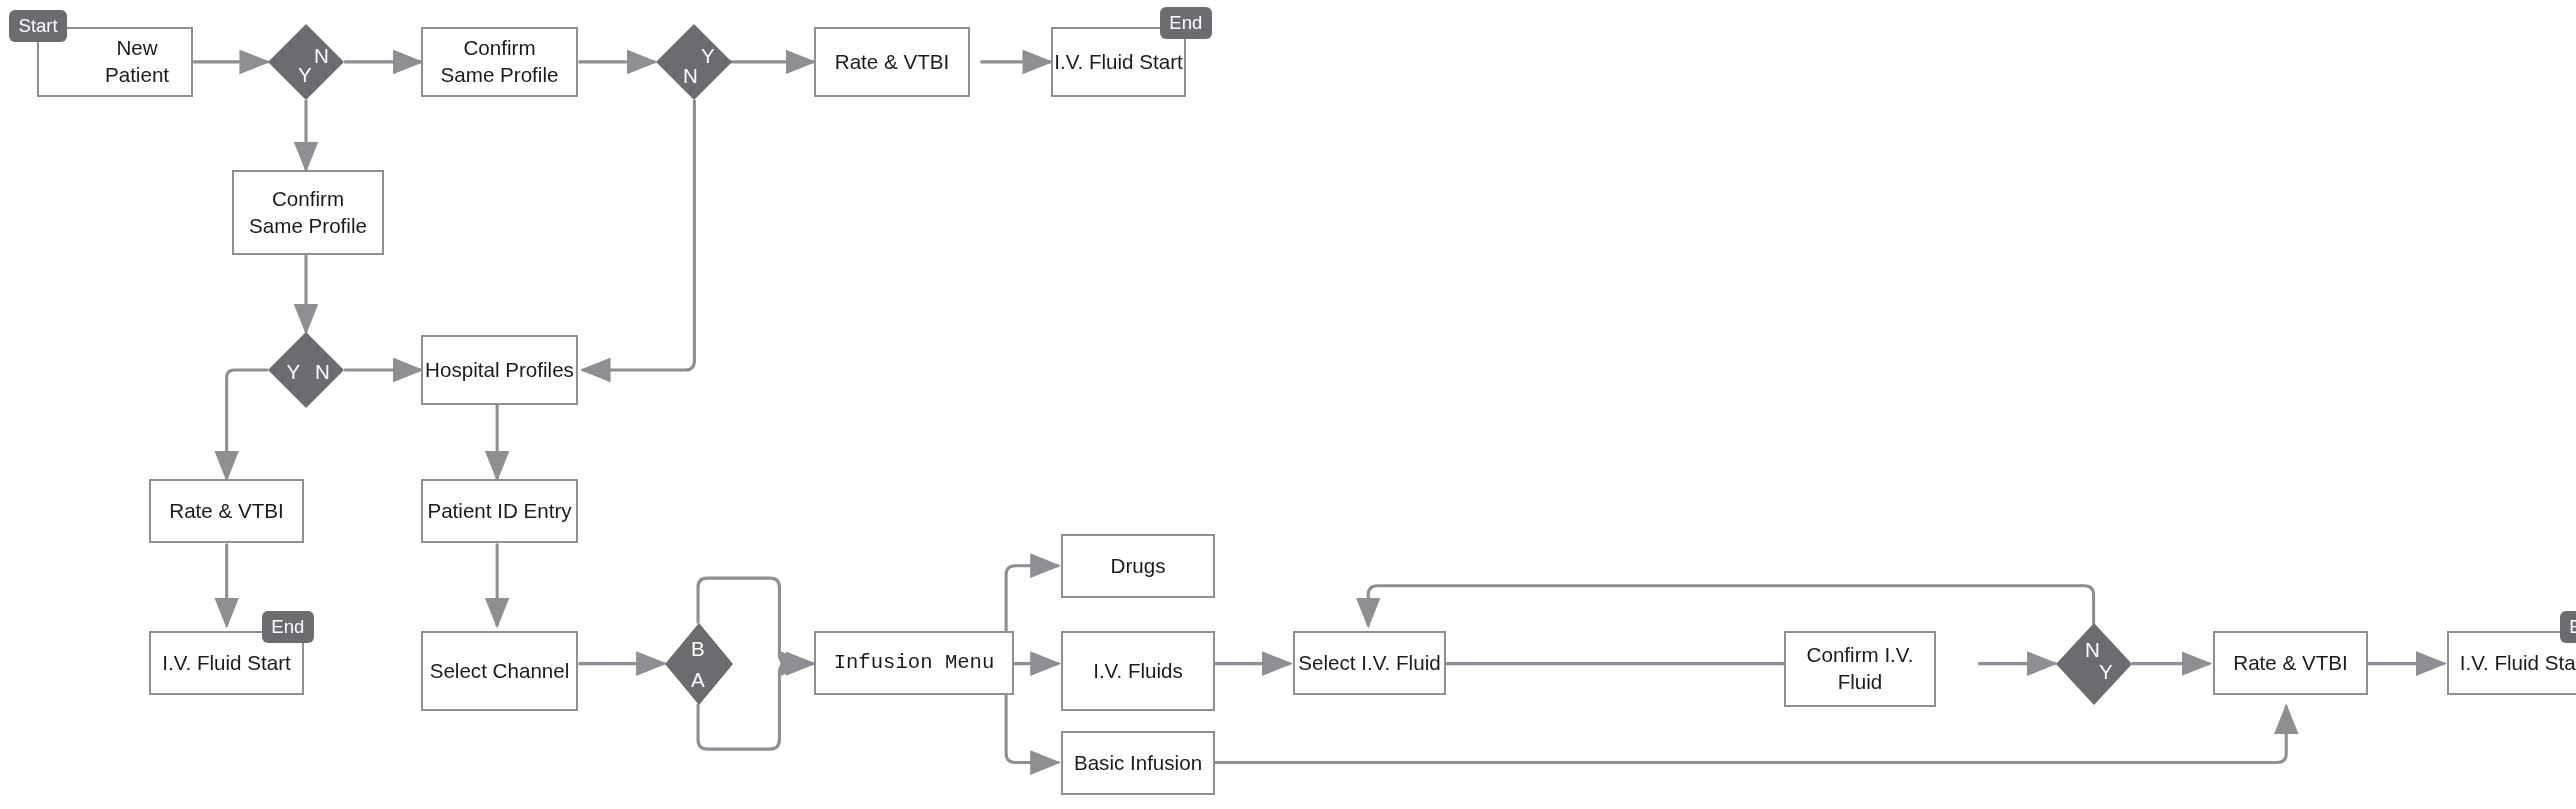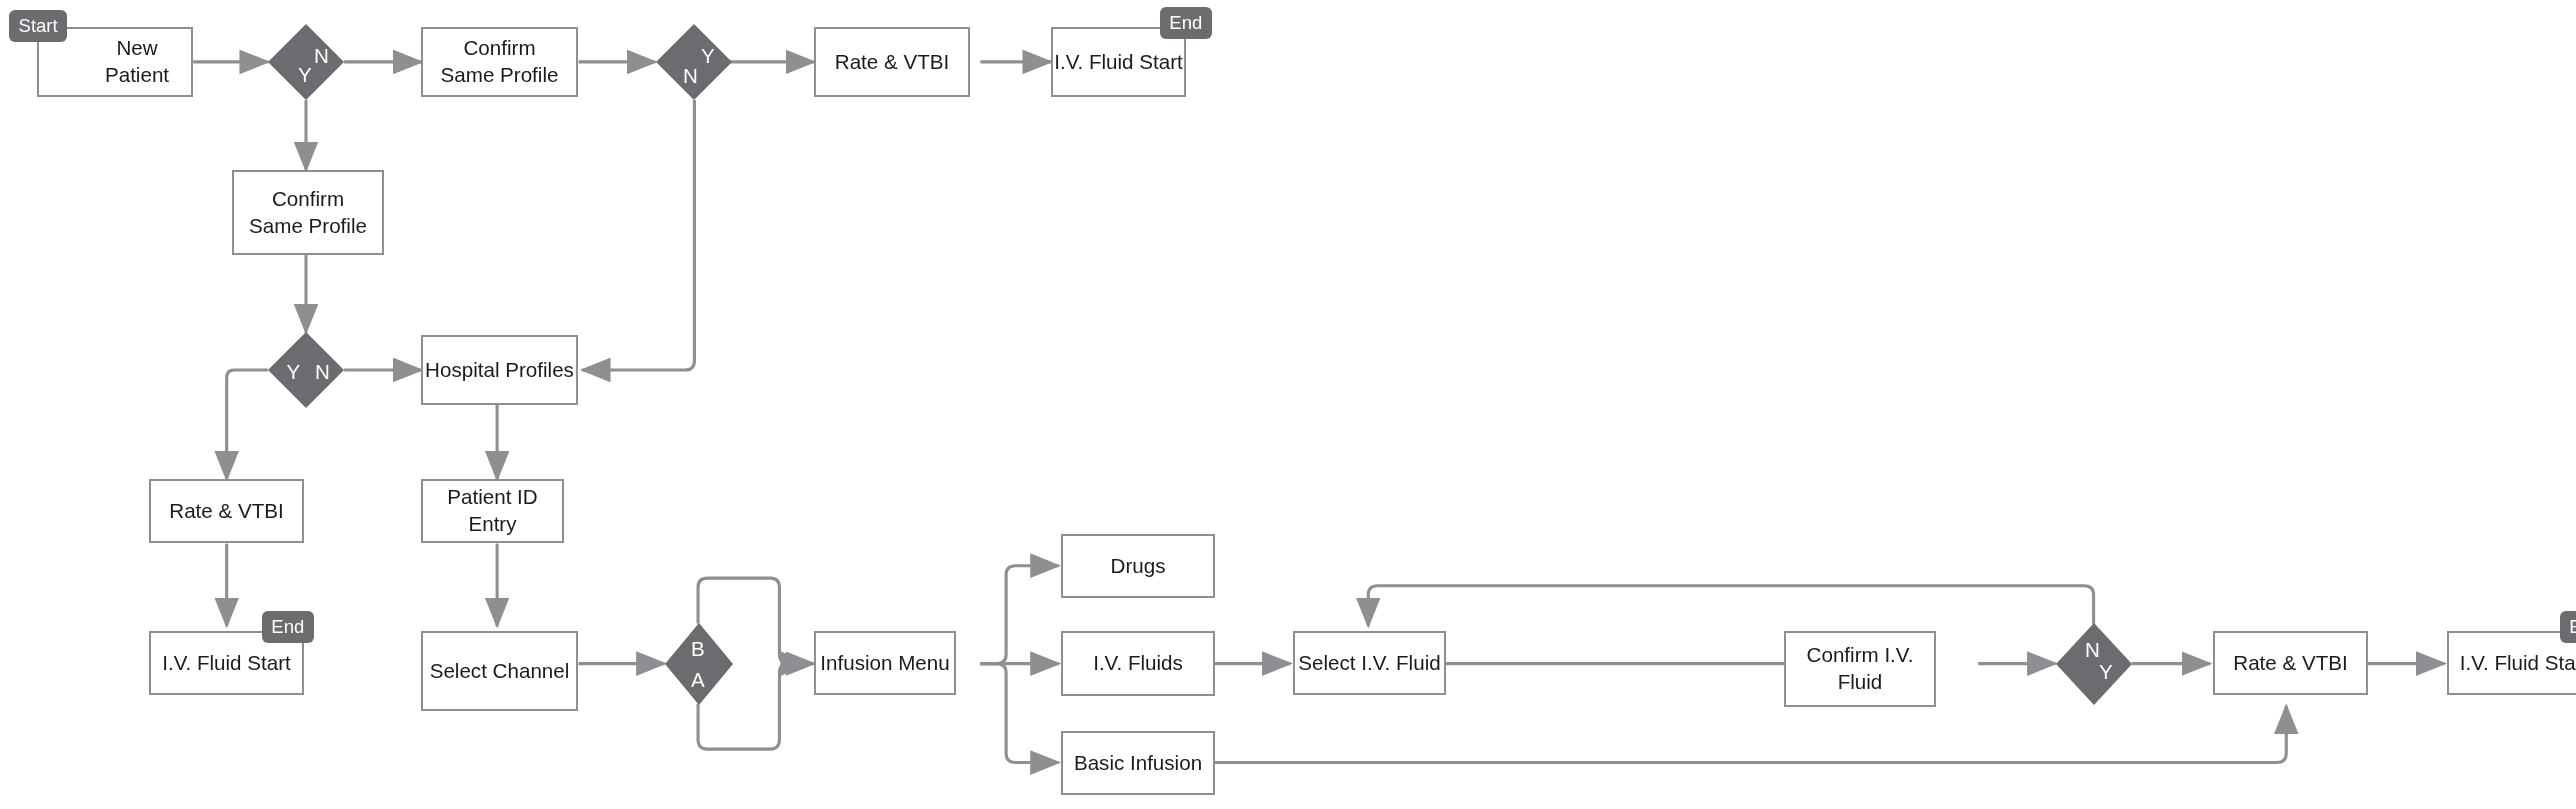--- a/index.html
+++ b/index.html
@@ -130,50 +130,50 @@
   </div>
 
   <div class="node" style="left:421px;top:335px;width:157px;height:70px;">
     <span>Hospital Profiles</span>
   </div>
 
   <div class="node" style="left:149px;top:479px;width:155px;height:64px;">
     <span>Rate &amp; VTBI</span>
   </div>
 
-  <div class="node" style="left:421px;top:479px;width:143px;height:64px;">
+  <div class="node" style="left:421px;top:479px;width:157px;height:64px;">
     <span>Patient ID Entry</span>
   </div>
 
   <div class="node" style="left:149px;top:631px;width:155px;height:64px;">
     <span>I.V. Fluid Start</span>
   </div>
   <div class="badge" style="left:262px;top:611px;">
     <span>End</span>
   </div>
 
   <div class="node" style="left:421px;top:631px;width:157px;height:80px;">
     <span>Select Channel</span>
   </div>
 
   <div class="diamond" style="left:665px;top:623px;width:68px;height:82px;">
     <div class="shape"></div>
     <span class="dlabel" style="left:26px;top:15.5px;">B</span>
     <span class="dlabel" style="left:26px;top:47px;">A</span>
   </div>
 
-  <div class="node" style="left:814px;top:631px;width:142px;height:64px;">
+  <div class="node" style="left:814px;top:631px;width:200px;height:64px;font-family:Liberation Mono, monospace;">
     <span>Infusion Menu</span>
   </div>
 
   <div class="node" style="left:1061px;top:534px;width:154px;height:64px;">
     <span>Drugs</span>
   </div>
 
-  <div class="node" style="left:1061px;top:631px;width:154px;height:65px;">
+  <div class="node" style="left:1061px;top:631px;width:154px;height:80px;">
     <span>I.V. Fluids</span>
   </div>
 
   <div class="node" style="left:1061px;top:731px;width:154px;height:64px;">
     <span>Basic Infusion</span>
   </div>
 
   <div class="node" style="left:1293px;top:631px;width:153px;height:64px;align-items:center;">
     <span>Select I.V. Fluid</span>
   </div>

